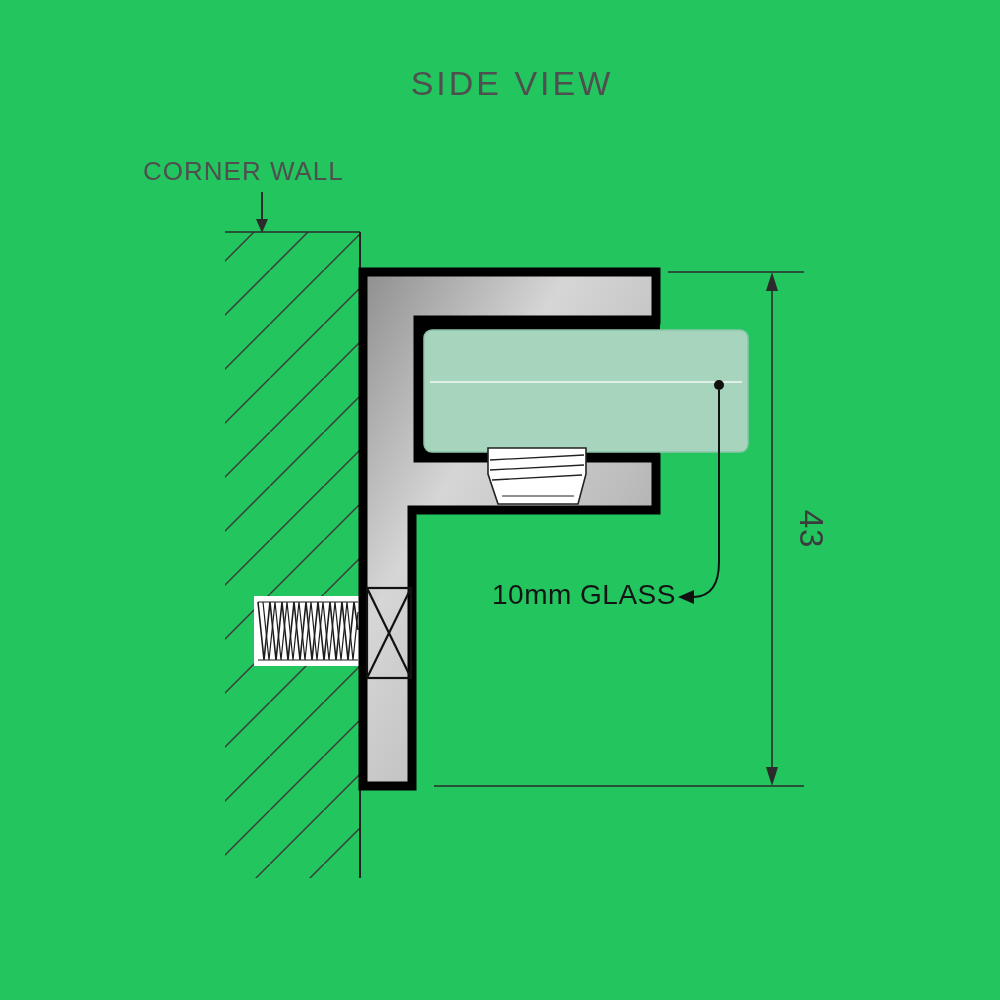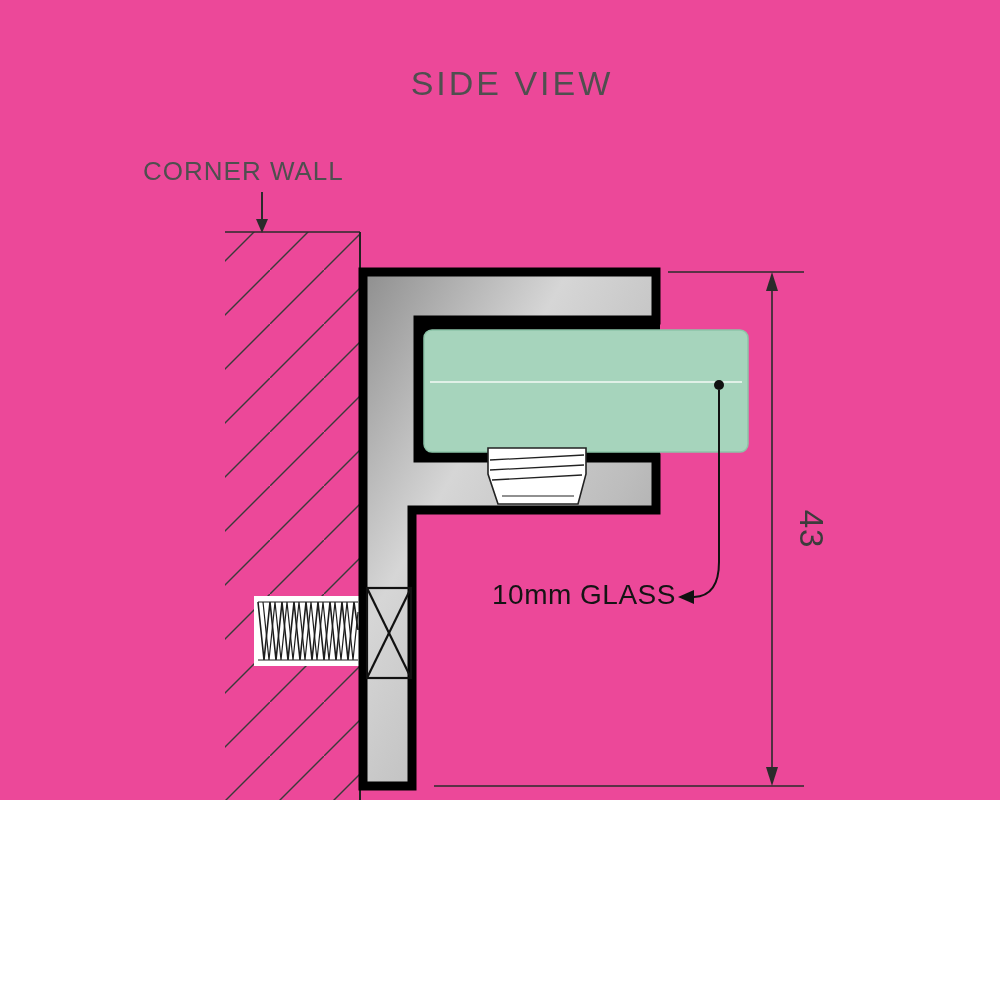--- a/index.html
+++ b/index.html
@@ -2,22 +2,22 @@
 <html><head>
 <meta charset="utf-8">
 <style>
   html, body {
     margin: 0;
     padding: 0;
     background: #ffffff;
   }
   .page {
     width: 1000px;
-    height: 800px;
-    background: #ec4899;
+    height: 1000px;
+    background: #22c55e;
     position: relative;
     overflow: hidden;
   }
   svg text {
     font-family: "Liberation Sans", "DejaVu Sans", sans-serif;
   }
   .title-text   { font-size: 34px; letter-spacing: 3px; }
   .wall-text    { font-size: 26px; letter-spacing: 1px; }
   .glass-text   { font-size: 28px; letter-spacing: 0.5px; }
   .dim-text     { font-size: 33px; letter-spacing: 1px; }

